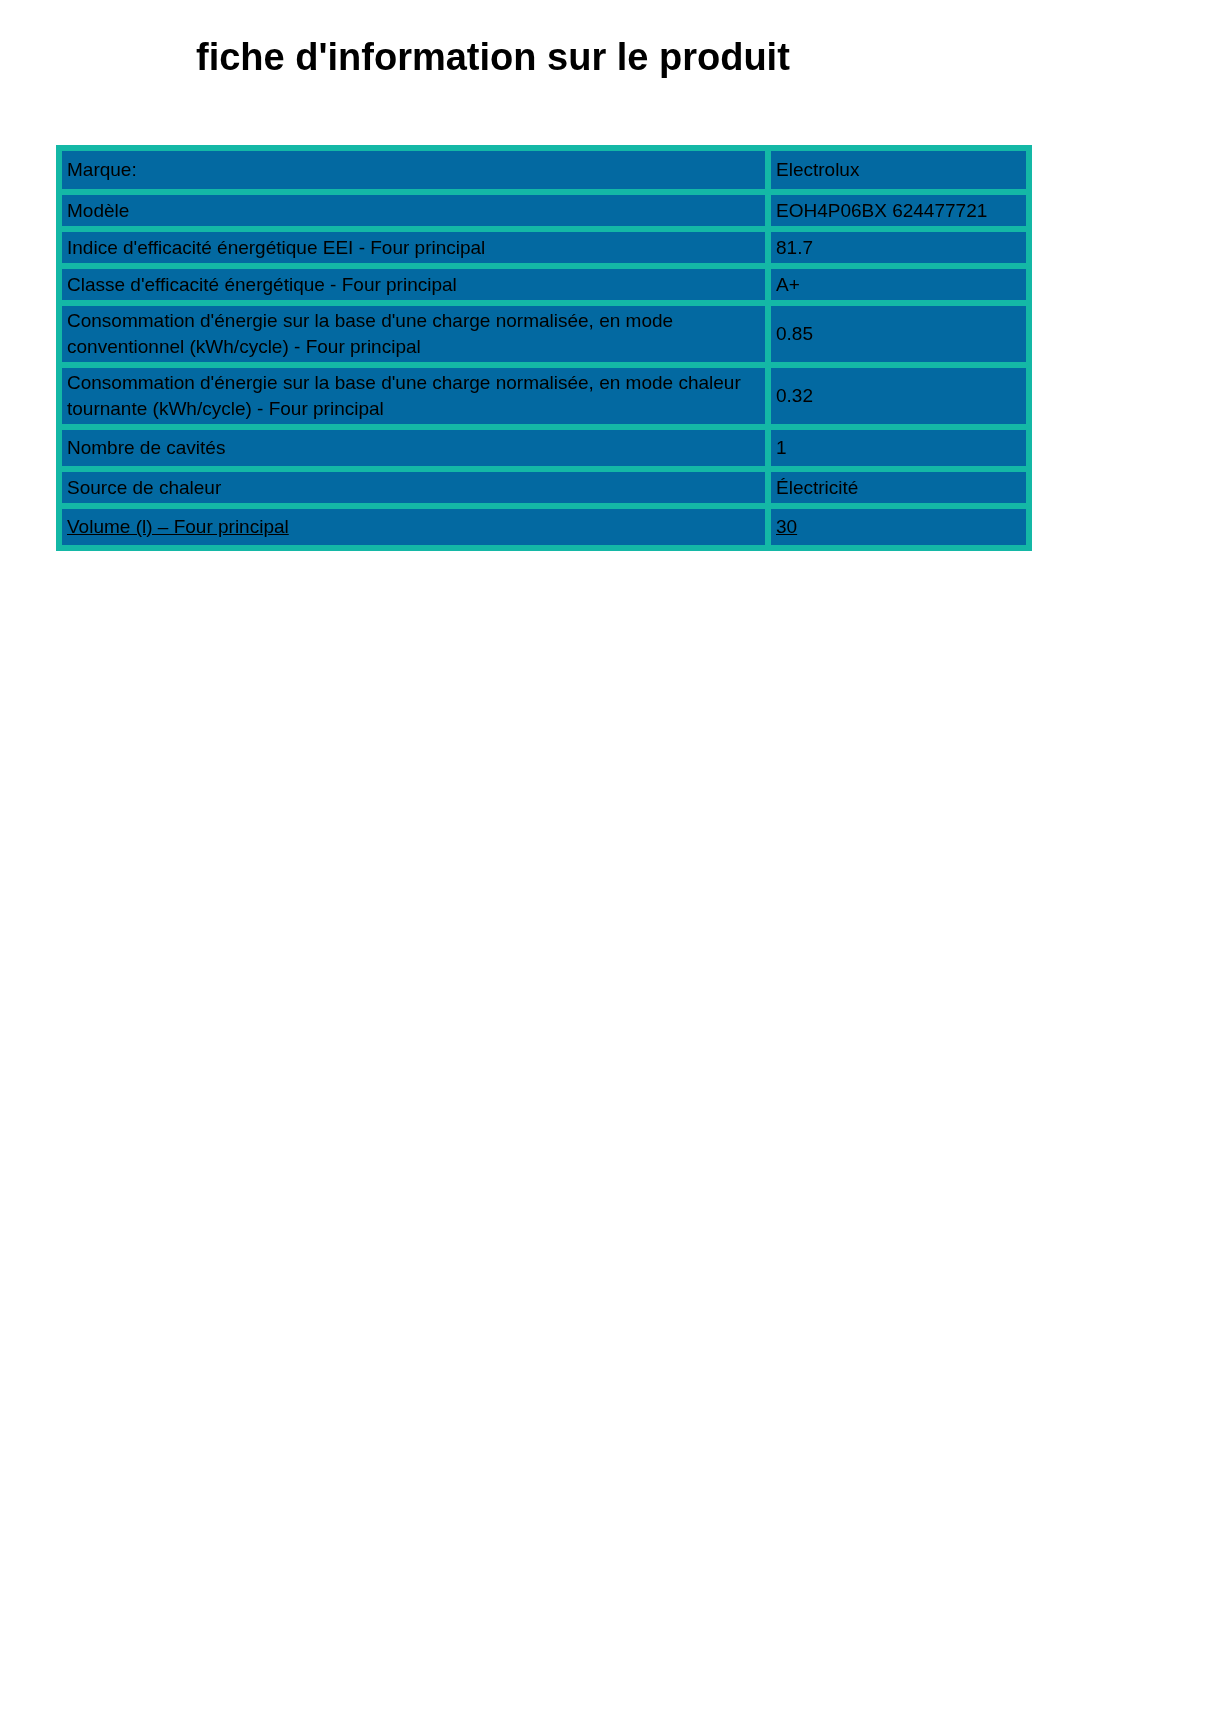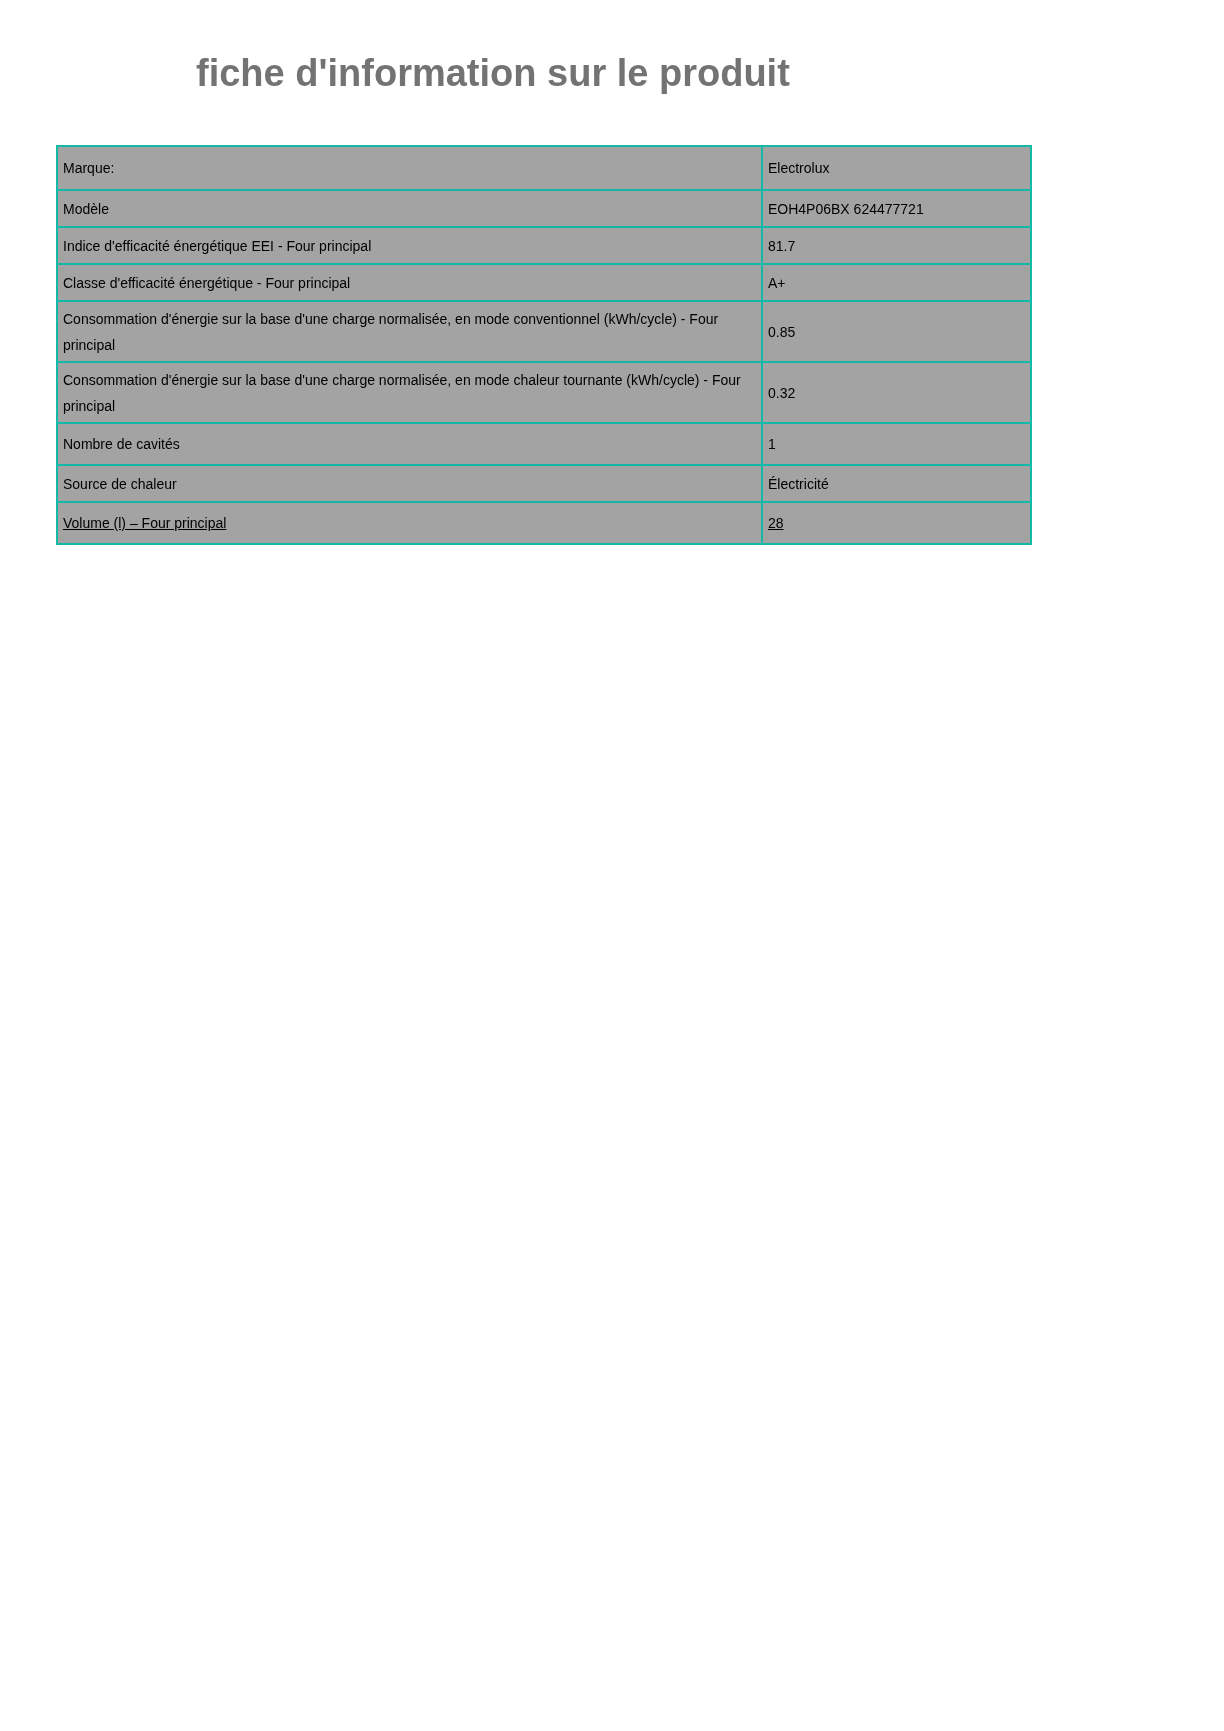--- a/index.html
+++ b/index.html
@@ -10,43 +10,43 @@
   body {
     position: relative;
     width: 1224px;
     height: 1731px;
     font-family: "Liberation Sans", sans-serif;
     color: #000;
   }
   .page-title {
     position: absolute;
     left: 196px;
-    top: 50px;
+    top: 34px;
     margin: 0;
     font-size: 38px;
     line-height: 46px;
     font-weight: 700;
-    color: #737373;
+    color: #000000;
     white-space: nowrap;
   }
   table.spec-table {
     position: absolute;
     left: 56px;
     top: 145px;
     width: 976px;
     border-collapse: collapse;
     table-layout: fixed;
   }
   table.spec-table td {
-    border: 2px solid #14b8a6;
-    font-size: 14px;
+    border: 6px solid #14b8a6;
+    font-size: 19px;
     line-height: 26px;
     padding: 2px 6px 2px 5px;
     vertical-align: middle;
-    background: #a3a3a3;
+    background: #0369a1;
     overflow: hidden;
   }
   td.cell-label { width: 692px; }
   td.cell-value { }
   tr.row { height: 37px; }
   tr.row:nth-child(1) { height: 44px; }
   tr.row:nth-child(5) { height: 61px; }
   tr.row:nth-child(6) { height: 61px; }
   tr.row:nth-child(7) { height: 42px; }
   tr.row:nth-child(9) { height: 42px; text-decoration: underline; }
@@ -87,18 +87,18 @@
       <tr class="row">
         <td class="cell-label">Nombre de cavités</td>
         <td class="cell-value">1</td>
       </tr>
       <tr class="row">
         <td class="cell-label">Source de chaleur</td>
         <td class="cell-value">Électricité</td>
       </tr>
       <tr class="row">
         <td class="cell-label">Volume (l) – Four principal</td>
-        <td class="cell-value">28</td>
+        <td class="cell-value">30</td>
       </tr>
     </tbody>
   </table>
 
 </main>
 
 </body></html>

